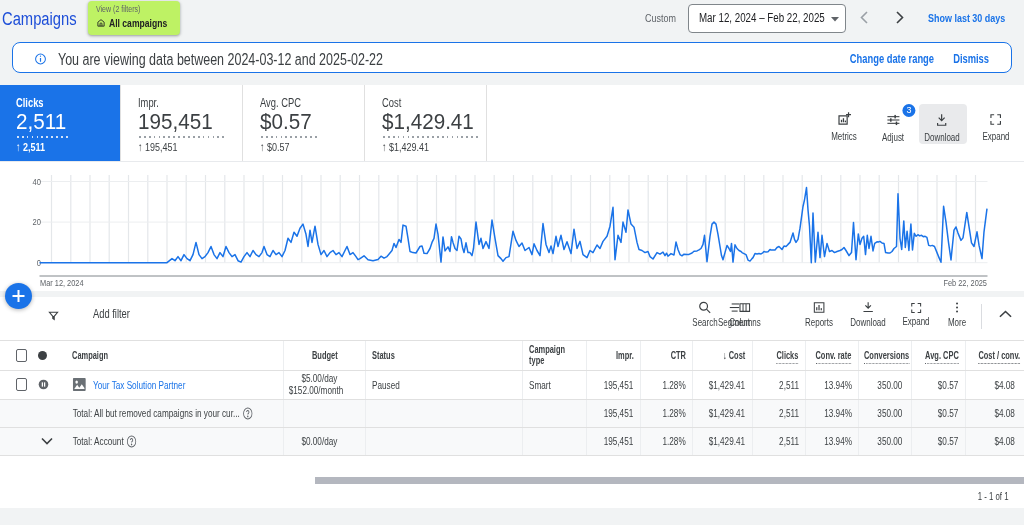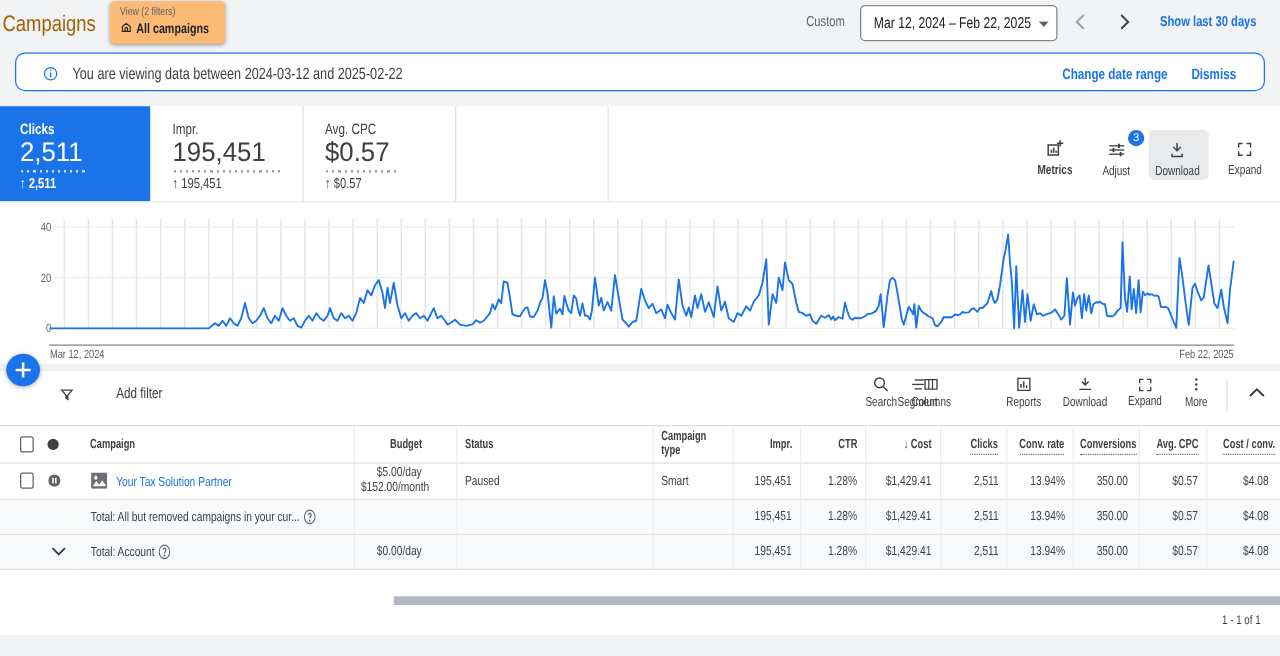--- a/index.html
+++ b/index.html
@@ -7,30 +7,30 @@
 body { }
 .abs { position:absolute; }
 .sq  { display:inline-block; transform:scaleX(0.78); transform-origin:0 50%; white-space:nowrap; }
 .sqr { display:inline-block; transform:scaleX(0.78); transform-origin:100% 50%; white-space:nowrap; }
 .sqc { display:inline-block; transform:scaleX(0.76); transform-origin:50% 50%; white-space:nowrap; }
 .cr { transform:scaleX(0.78); transform-origin:100% 50%; text-align:right; width:130%; margin-left:-30%; white-space:nowrap; }
 .cl { transform:scaleX(0.78); transform-origin:0 50%; text-align:left; width:128%; white-space:nowrap; }
 .hr { transform:scaleX(0.71); transform-origin:100% 50%; text-align:right; width:141%; margin-left:-41%; white-space:nowrap; }
 .hl { transform:scaleX(0.71); transform-origin:0 50%; text-align:left; width:140%; white-space:nowrap; }
 
-#title { left:2px; top:9px; font-size:18px; color:#a16207; }
-#viewbox { left:88px; top:1px; width:92px; height:34px; background:#fdba74; border-radius:4px; box-shadow:0 1px 2px rgba(60,64,67,.3),0 1px 3px 1px rgba(60,64,67,.15); padding:3px 0 0 8px; overflow:hidden;text-decoration:underline; }
+#title { left:2px; top:9px; font-size:18px; color:#1d4ed8; }
+#viewbox { left:88px; top:1px; width:92px; height:34px; background:#bef264; border-radius:4px; box-shadow:0 1px 2px rgba(60,64,67,.3),0 1px 3px 1px rgba(60,64,67,.15); padding:3px 0 0 8px; overflow:hidden;text-decoration:underline; }
 #viewbox .vl { font-size:9px; color:#5f6368; }
 #viewbox .vc { font-size:11px; color:#202124; font-weight:bold; margin-top:3px; white-space:nowrap; }
 #custom { left:645px; top:12px; font-size:11.5px; color:#5f6368; }
 #datesel { left:688px; top:4px; width:158px; height:29px; border:1px solid #80868b; border-radius:4px; font-size:12.5px; color:#202124; background:#fff; }
 #show30 { left:928px; top:12px; font-size:11.5px; color:#1a73e8; font-weight:bold; }
 
 #banner { left:12px; top:42px; width:1000px; height:31px; background:#fff; border:1px solid #1a73e8; border-radius:8px; }
-#banner .msg { position:absolute; left:45px; top:8px; font-size:13px; color:#3c4043; }
+#banner .msg { position:absolute; left:45px; top:8px; font-size:16px; color:#3c4043; }
 .blnk { position:absolute; top:9px; font-size:12px; color:#1a73e8; font-weight:bold; }
 
 #panel1 { left:0; top:85px; width:1024px; height:206px; background:#fff; }
 #panel2 { left:0; top:297px; width:1024px; height:211px; background:#fff; }
 
 .card { position:absolute; top:0; height:76px; }
 .cline { position:absolute; top:0; width:1px; height:76px; background:#e0e0e0; }
 .card .lbl { position:absolute; left:16px; top:96px; font-size:12px; }
 .card .val { position:absolute; left:16px; top:110px; font-size:21.5px; color:#3c4043; }
 .card .dot { position:absolute; left:17px; top:137px; height:2px; background:repeating-linear-gradient(90deg,#9aa0a6 0,#9aa0a6 1.7px,transparent 1.7px,transparent 4.9px); }
@@ -114,21 +114,27 @@
     <div class="val" style="top:25px;"><span class="sq" style="transform:scaleX(0.96)">195,451</span></div>
     <div class="dot" style="top:51px; width:88px;"></div>
     <div class="sub" style="top:56px;"><span class="sq">↑ 195,451</span></div>
   </div>
   <div class="card" style="left:244px; width:120px;">
     <div class="lbl" style="top:11px;"><span class="sq">Avg. CPC</span></div>
     <div class="val" style="top:25px;"><span class="sq" style="transform:scaleX(0.96)">$0.57</span></div>
     <div class="dot" style="top:51px; width:56px;"></div>
     <div class="sub" style="top:56px;"><span class="sq">↑ $0.57</span></div>
   </div>
-  <div class="tool" style="left:844px; top:26px;font-weight:bold;">
+  <div class="card" style="left:366px; width:121px;">
+    <div class="lbl" style="top:11px;"><span class="sq">Cost</span></div>
+    <div class="val" style="top:25px;"><span class="sq" style="transform:scaleX(0.96)">$1,429.41</span></div>
+    <div class="dot" style="top:51px; width:97px;"></div>
+    <div class="sub" style="top:56px;"><span class="sq">↑ $1,429.41</span></div>
+  </div>
+  <div class="tool" style="left:844px; top:26px;">
       <svg width="16" height="16" viewBox="0 0 24 24" fill="#3c4043">
         <path d="M3.5 6.5 h14 v14 h-14 Z M5.3 8.3 v10.4 h10.4 V8.3 Z" fill-rule="evenodd"></path>
         <rect x="7.2" y="13.2" width="1.9" height="3.7"></rect>
         <rect x="10.1" y="10.8" width="1.9" height="6.1"></rect>
         <rect x="13" y="14.4" width="1.9" height="2.5"></rect>
         <path d="M17.8 1.8 h1.8 v2.8 h2.8 v1.8 h-2.8 v2.8 h-1.8 V6.4 H15 V4.6 h2.8 Z"></path>
       </svg>
       <div class="tl"><span class="sqc">Metrics</span></div>
     </div>
   <div class="tool" style="left:893px; top:27px;">

